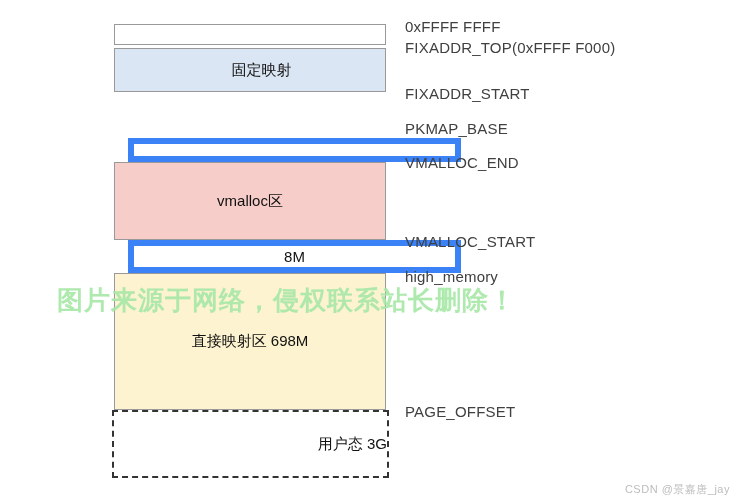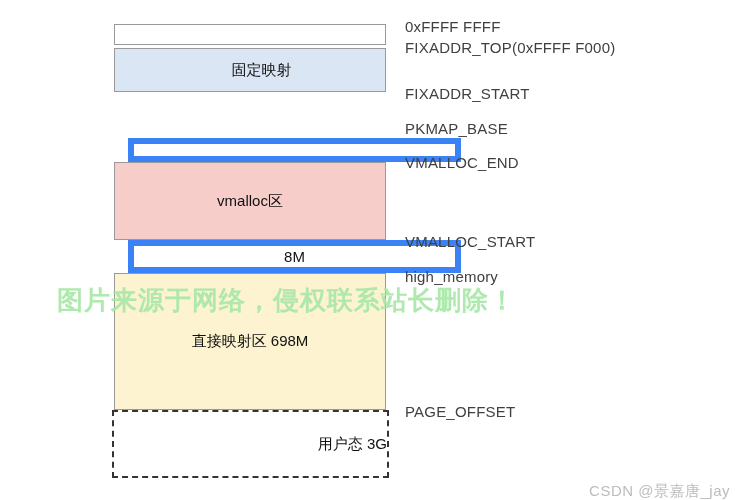--- a/index.html
+++ b/index.html
@@ -39,21 +39,21 @@
   .wm-center {
     position: absolute; left: 57px; top: 283px;
     font-size: 26px; font-weight: bold;
     letter-spacing: 1px;
     white-space: nowrap;
     opacity: 0.9;
     pointer-events: none;
   }
   .wm-corner {
     position: absolute; right: 6px; top: 482px;
-    font-size: 15px;
+    font-size: 11px;
     letter-spacing: 0.5px;
     white-space: nowrap;
   }
 </style>
 </head>
 <body>
 
 <div class="stage">
   <div class="stack">
       <div class="region" style="top: 24px; height: 21px; background: rgb(255, 255, 255);">

